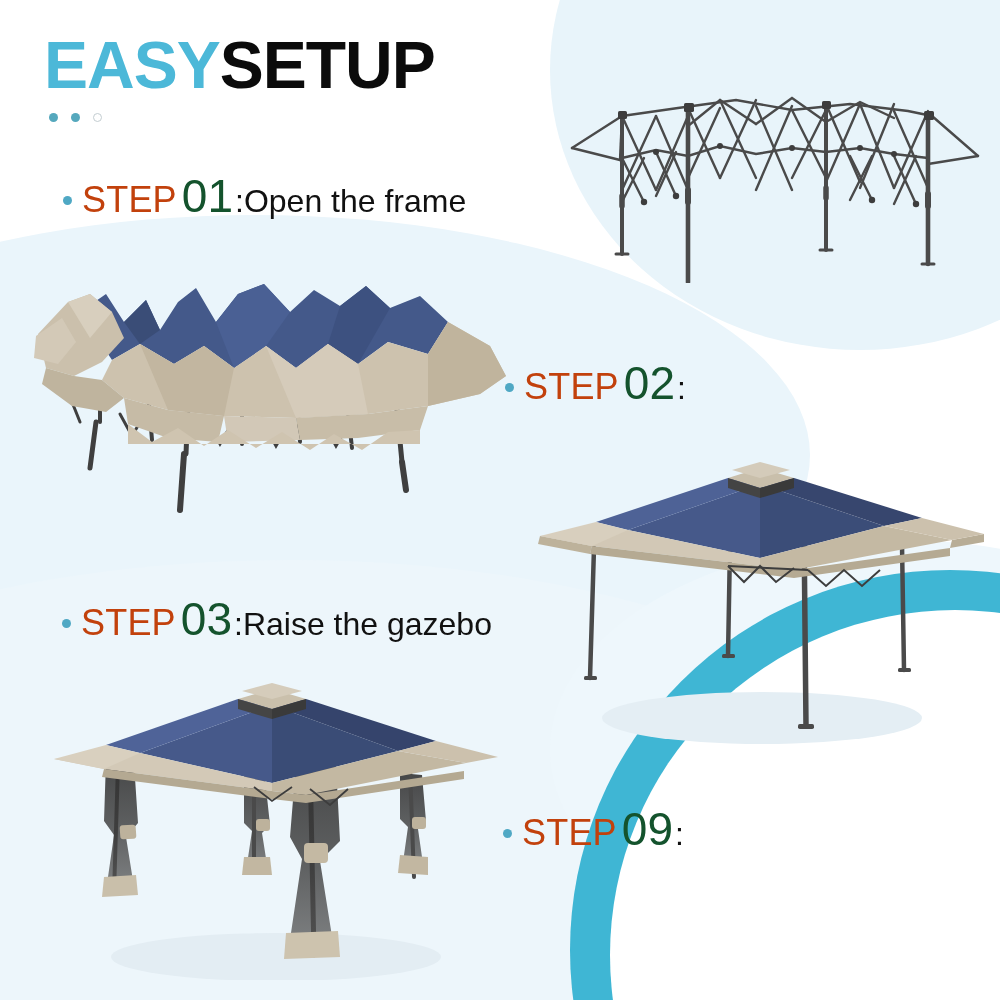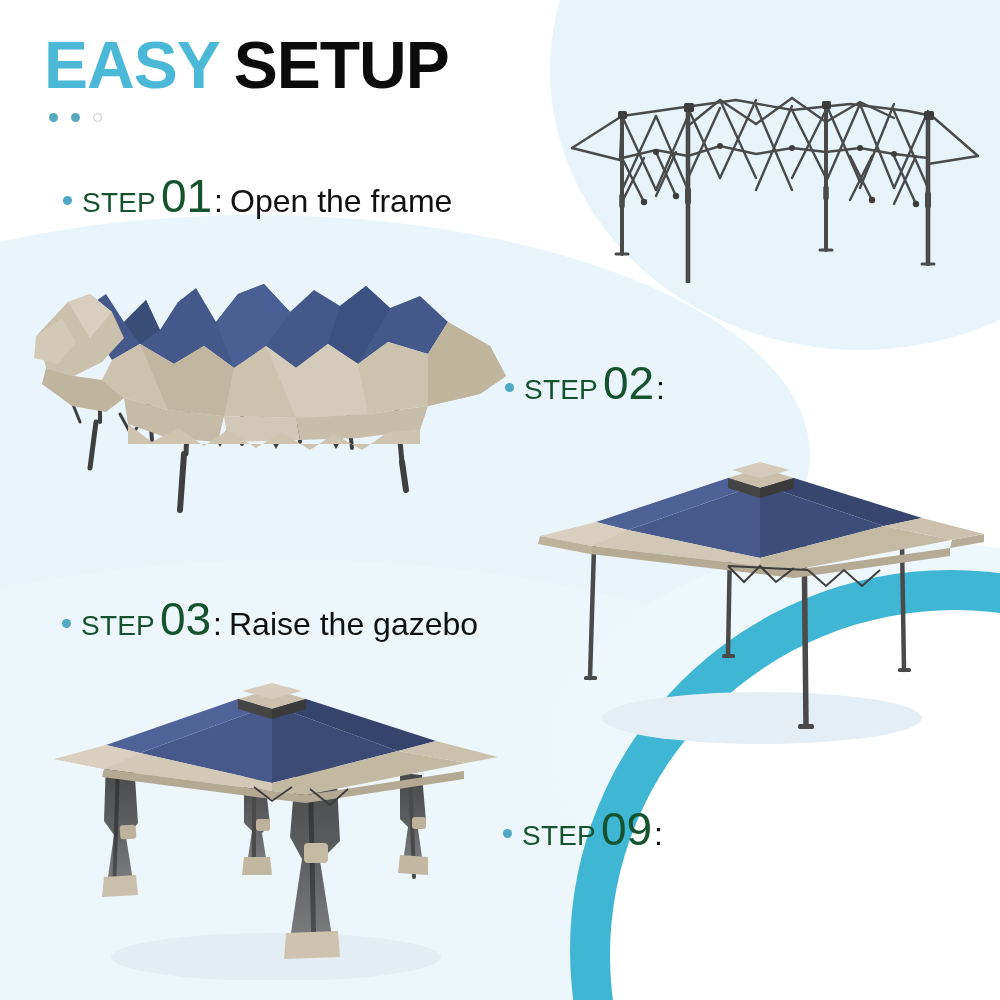--- a/index.html
+++ b/index.html
@@ -71,54 +71,54 @@
   .title-block { position: absolute; top: 32px; left: 44px; }
 
   .main-title {
     font-size: 66px;
     font-weight: bold;
     letter-spacing: -1px;
     line-height: 1;
     white-space: nowrap;
   }
   .t-easy  { color: #4cb8d8; margin-top: 12px; }
-  .t-setup { color: #0b0b0b; margin-left: 14px; }
+  .t-setup { color: #0b0b0b; }
 
   .dots { margin-top: 15px; margin-left: 5px; display: flex; gap: 13px; align-items: center; }
   .dot        { width: 9px; height: 9px; border-radius: 50%; background: #55a8bd; }
   .dot.hollow { background: transparent; border: 1.5px solid #c3cdd1; width: 9px; height: 9px; }
 
   
   .step-line {
     position: absolute;
     display: flex;
     align-items: baseline;
     white-space: nowrap;
   }
   .step-bullet {
     width: 9px; height: 9px; border-radius: 50%;
     background: #4fa8c4;
     margin-right: 10px;
     position: relative; top: -7px;
     flex: 0 0 auto;
   }
   .step-word {
-    font-size: 28px;
-    color: #14532d;
+    font-size: 36px;
+    color: #c2410c;
     letter-spacing: .2px;
   }
   .step-num {
     font-size: 46px;
     color: #14532d;
     letter-spacing: 0px;
     margin: 0 2px 0 5px;
     line-height: 1;
   }
   .step-sep  { font-size: 32px; color: #111111; }
-  .step-desc { font-size: 32px; color: #111111; margin-left: 7px; }
+  .step-desc { font-size: 32px; color: #111111; }
 
   #step1-line { top: 173px; left: 63px; }
   #step2-line { top: 360px; left: 505px; }
   #step3-line { top: 596px; left: 62px; }
   #step4-line { top: 806px; left: 503px; }
 
   
   .art { position: absolute; }
   #art-frame    { top: 78px;  left: 560px; width: 430px; height: 205px; }
   #art-draped   { top: 272px; left: 28px;  width: 495px; height: 245px; }

